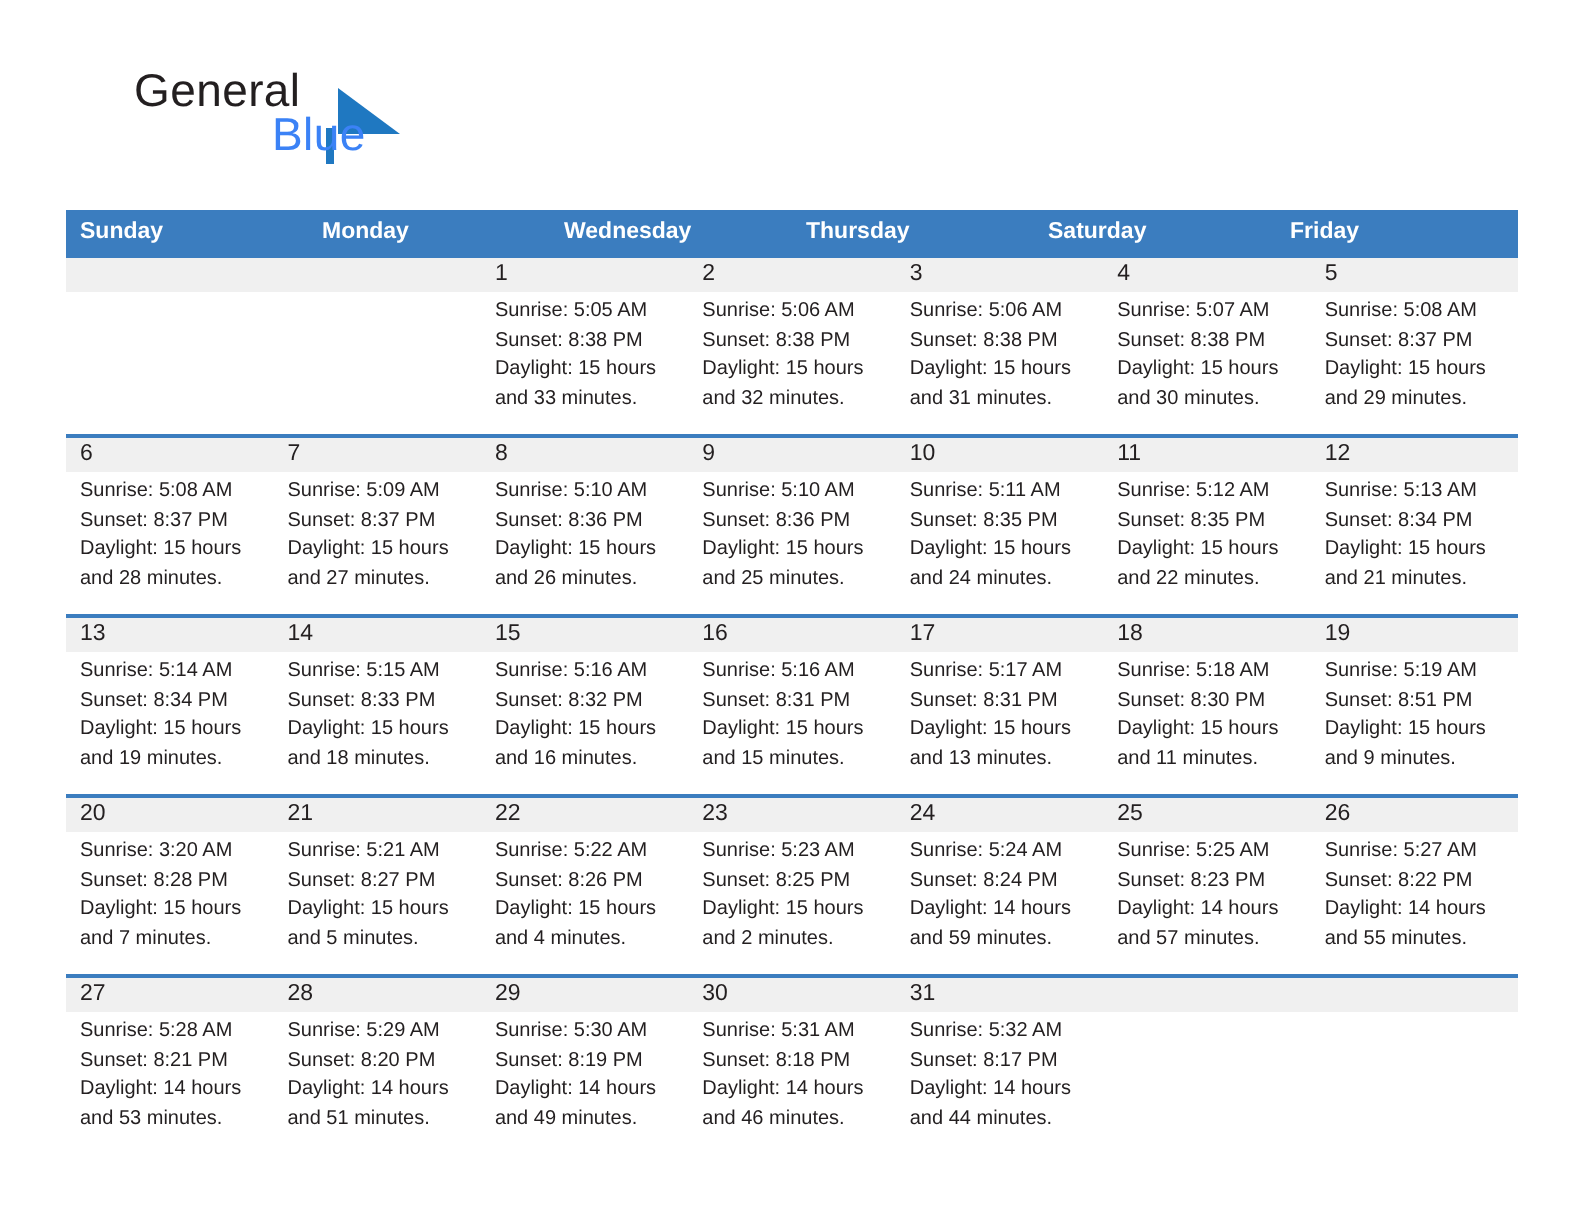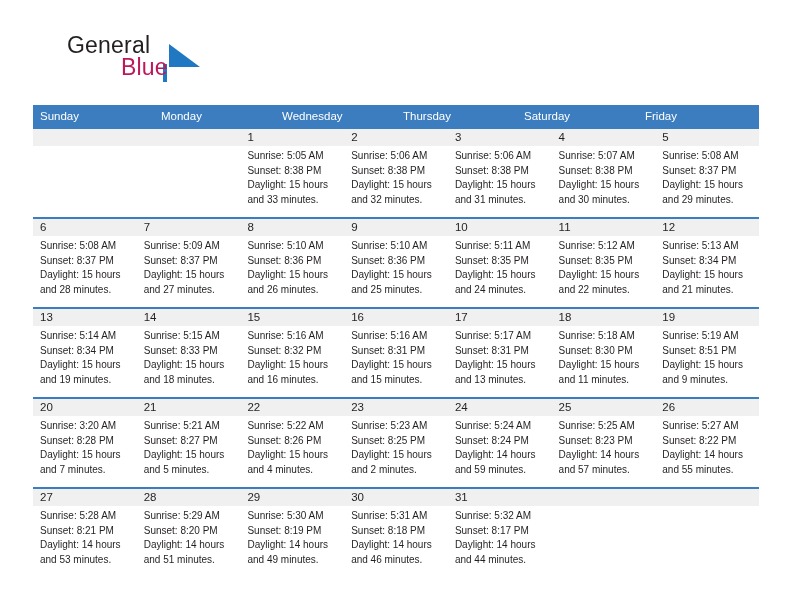--- a/index.html
+++ b/index.html
@@ -41,25 +41,25 @@
     position: absolute;
     left: 0;
     top: 0;
     font-size: 23px;
     letter-spacing: 0.2px;
     color: #231f20;
     font-family: "Liberation Sans", sans-serif;
   }
   .brand-blue {
     position: absolute;
-    left: 54px;
+    left: 69px;
     top: 22px;
     font-size: 23px;
     letter-spacing: 0.2px;
-    color: #be185d;
+    color: #3b82f6;
     font-family: "Liberation Sans", sans-serif;
   }
   .brand-triangle {
     position: absolute;
     left: 102px;
     top: 12px;
     width: 31px;
     height: 23px;
   }
   .brand-bar {
@@ -95,20 +95,21 @@
   .calendar {
     position: absolute;
     left: 33px;
     top: 105px;
     width: 726px;
   }
   .dow-row {
     display: flex;
     width: 100%;
     background: #3b7dbf;
+    font-weight: bold;
   }
   .dow-cell {
     flex: 1 1 0;
     box-sizing: border-box;
     padding: 4px 0 5px 7px;
     font-size: 11.5px;
     color: #ffffff;
     line-height: 15px;
     white-space: nowrap;
   }

